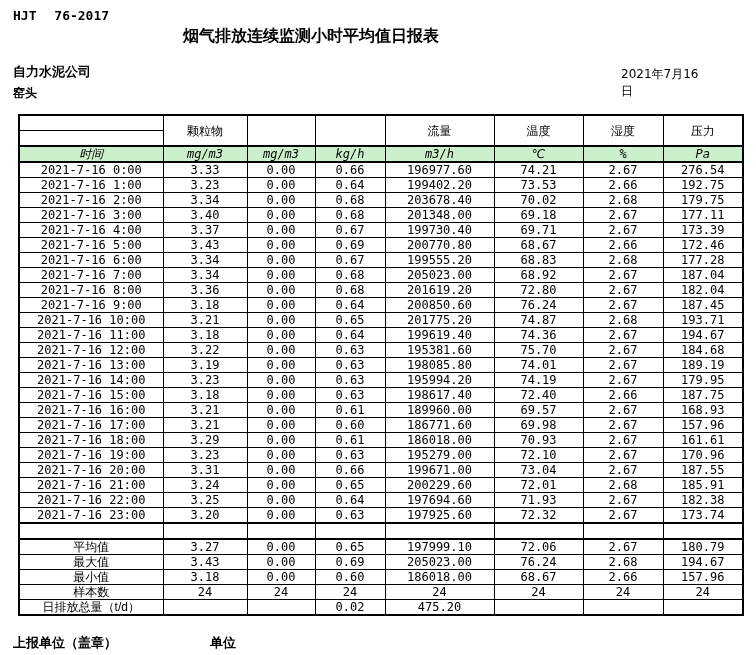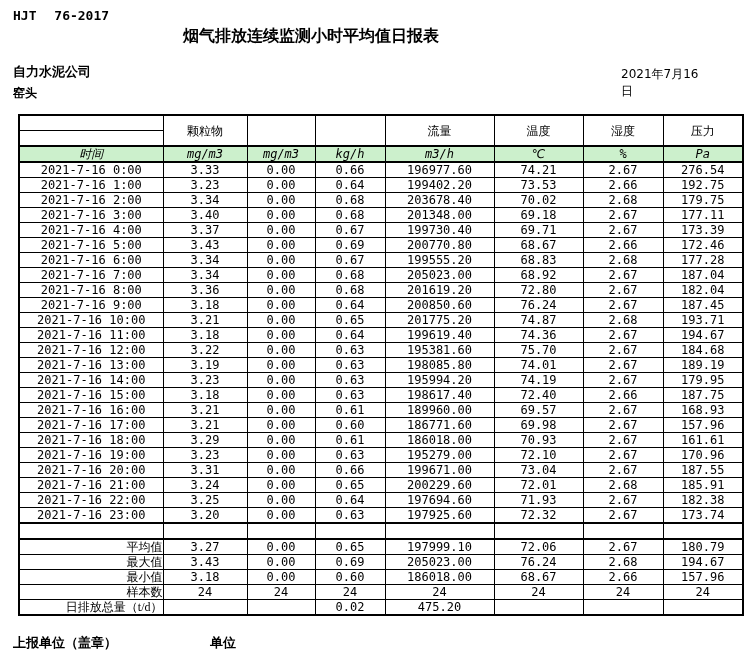--- a/index.html
+++ b/index.html
@@ -16,21 +16,21 @@
   table.report{position:absolute;left:18px;top:114px;width:724px;
     border-collapse:collapse;table-layout:fixed;
     font-family:"DejaVu Sans Mono","DejaVu Sans",monospace;font-size:12px;
     border:2px solid #000;}
   table.report td{border:1px solid #000;text-align:center;vertical-align:middle;
     padding:0;height:14px;line-height:14px;white-space:nowrap;overflow:hidden;}
   tr.h1 td, tr.h2 td{font-family:"DejaVu Sans",sans-serif;}
   td.c1top{border-bottom:1px solid #000;}
   tr.units td{border-top:2px solid #000;border-bottom:2px solid #000;font-style:italic;}
   tr.spacer-row td{border-top:2px solid #000;border-bottom:2px solid #000;}
-  tr.summary-row td:first-child{font-family:Liberation Serif, serif;text-align:right;}
+  tr.summary-row td:first-child{font-family:Liberation Sans, sans-serif;}
 
   .foot1{position:absolute;left:13px;top:616px;font-size:13px;font-weight:bold;}
   .foot2{position:absolute;left:13px;top:634px;font-size:13px;font-weight:bold;}
   .foot3{position:absolute;left:210px;top:634px;font-size:13px;font-weight:bold;}
 </style>
 </head>
 <body>
 
 <div class="page">
 

